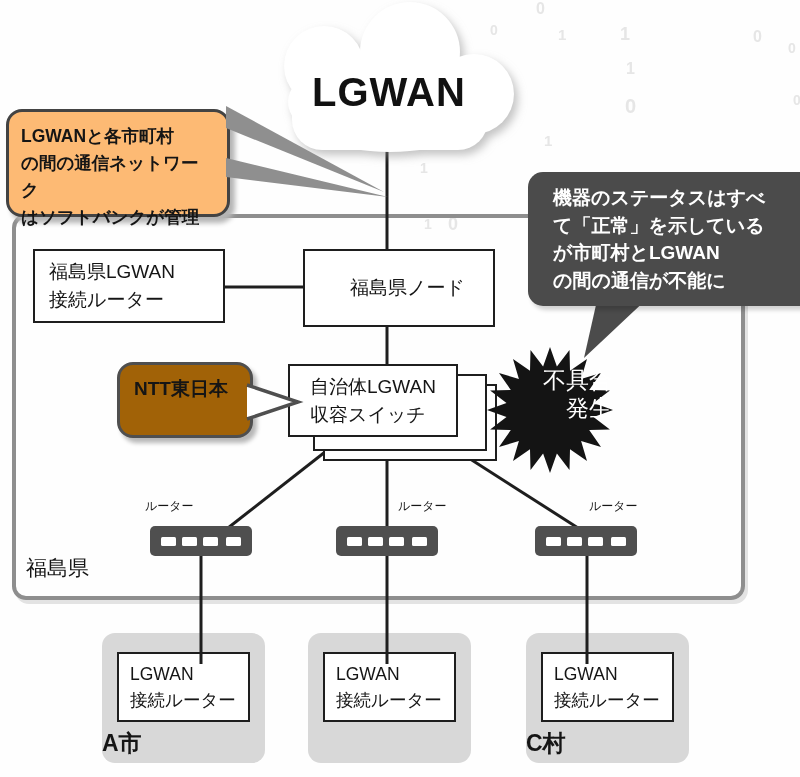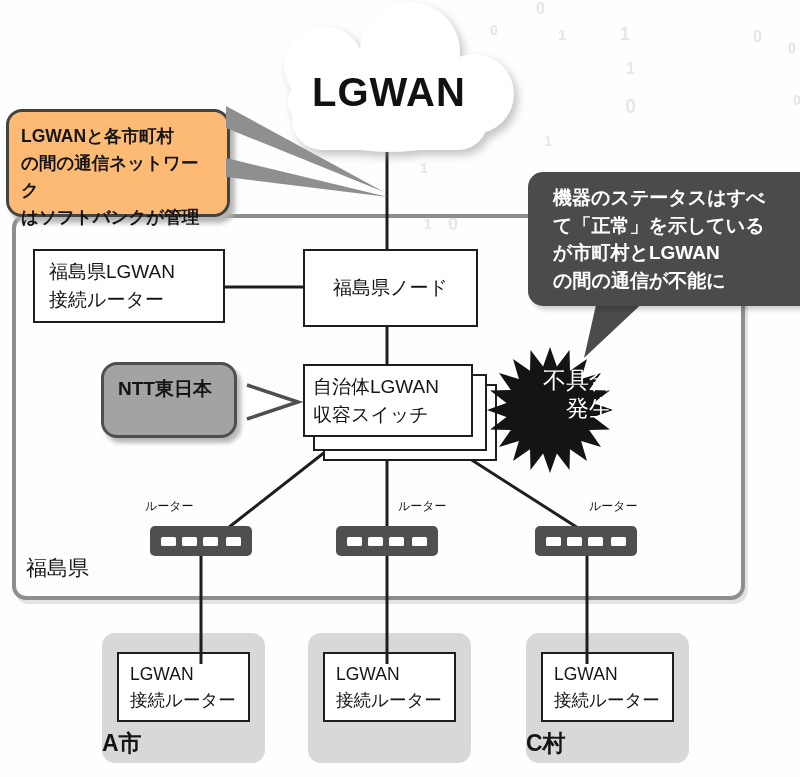--- a/index.html
+++ b/index.html
@@ -24,41 +24,41 @@
   .pref-frame{
     left:12px;top:214px;width:725px;height:378px;z-index:1;
     border:4px solid #8e8e8e;border-radius:14px;background:transparent;
     box-shadow:3px 4px 0 #e3e3e3;
   }
   .pref-label{left:26px;top:554px;z-index:4;font-size:21px;}
   
   .wbox{
     background:#fff;border:2.5px solid #1e1e1e;z-index:4;
     display:flex;flex-direction:column;justify-content:center;
-    font-size:19px;line-height:28px;
+    font-size:19px;line-height:28px;padding-left:17px;
   }
   .pref-router-box{left:33px;top:249px;width:192px;height:74px;padding-left:14px;box-sizing:border-box;}
   .pref-node-box{left:303px;top:249px;width:171px;height:74px;text-align:center;}
-  .switch-box{left:303px;top:364px;width:170px;height:73px;padding-left:8px;box-sizing:border-box;}
+  .switch-box{left:288px;top:364px;width:170px;height:73px;padding-left:20px;box-sizing:border-box;}
   .switch-copy{
     position:absolute;width:170px;height:73px;background:#fff;
     border:2.5px solid #1e1e1e;z-index:4;box-sizing:content-box;
   }
   .switch-copy.c2{left:313px;top:374px;}
   .switch-copy.c3{left:323px;top:384px;}
   
   .softbank-callout{
     left:6px;top:85px;width:224px;height:108px;z-index:4;box-sizing:border-box;
     background:#fdba74;border:3.5px solid #434343;border-radius:16px;
     box-shadow:5px 6px 5px #b5b5b5;
     padding:11px 12px;font-size:17.5px;font-weight:bold;line-height:27px;margin-top:24px;
   }
   .ntt-callout{
-    left:101px;top:362px;width:136px;height:76px;z-index:4;box-sizing:border-box;
-    background:#a3a3a3;border:3.5px solid #4f4f4f;border-radius:16px;
+    left:117px;top:362px;width:136px;height:76px;z-index:4;box-sizing:border-box;
+    background:#a16207;border:3.5px solid #4f4f4f;border-radius:16px;
     box-shadow:4px 5px 4px #b8b8b8;
     padding:10px 0 0 14px;font-size:19px;font-weight:bold;line-height:27px;
   }
   .status-callout{
     left:528px;top:172px;width:294px;height:134px;z-index:6;box-sizing:border-box;
     background:#4b4b4b;border-radius:15px;color:#fff;
     padding:12px 25px;font-size:19px;font-weight:bold;line-height:27.5px;
     box-shadow:3px 4px 4px rgba(0,0,0,.18);
   }
   

